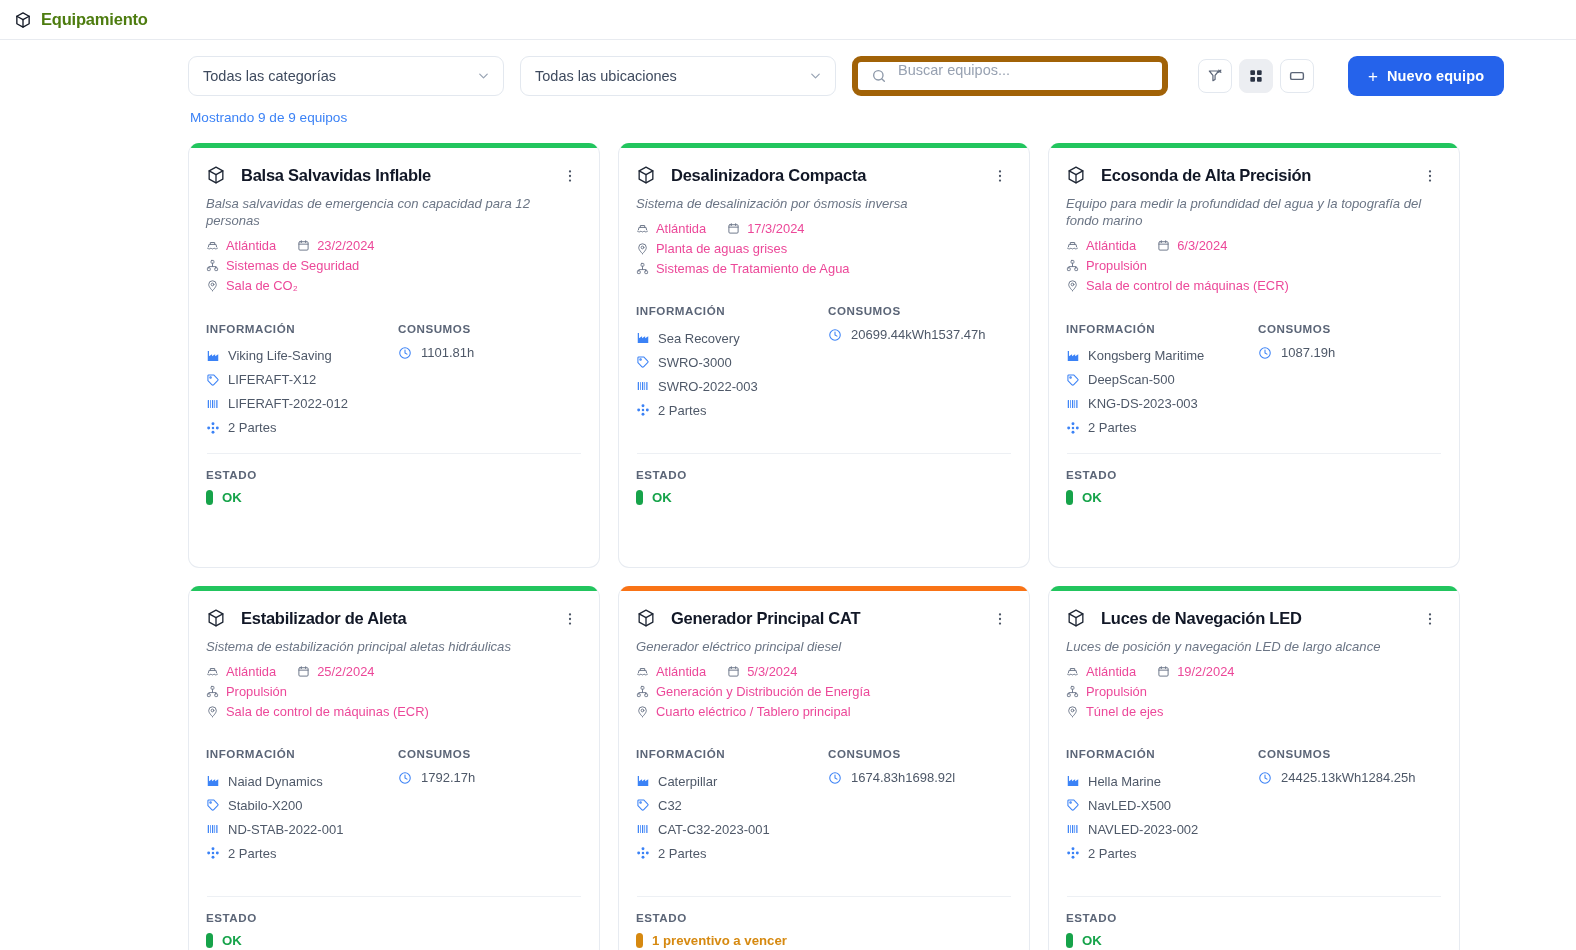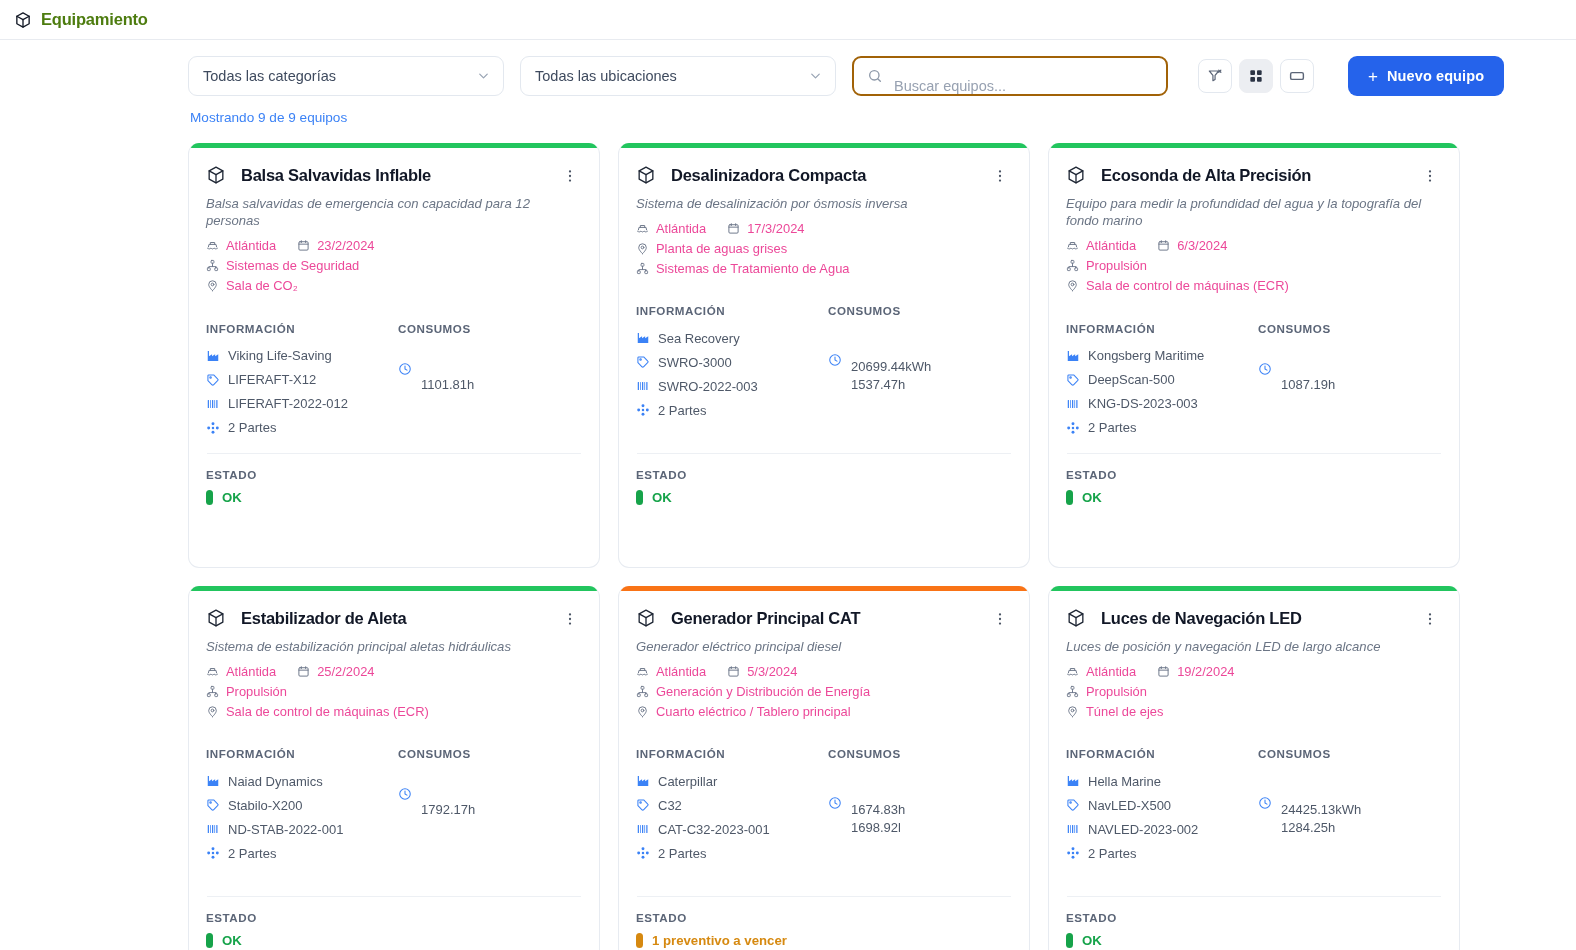--- a/index.html
+++ b/index.html
@@ -56,25 +56,25 @@
     right: 12px;
     top: 50%;
     transform: translateY(-50%);
     color: #9aa5b5;
     display: flex;
   }
   .search-box {
     position: relative;
     width: 316px;
     height: 40px;
-    border: 2px solid #a16207;
+    border: 6px solid #a16207;
     border-radius: 9px;
     background: #fff;
     display: flex;
-    align-items: flex-end;
+    align-items: flex-start;
     padding: 0 12px 0 40px;
   }
   .search-box .srch-icon {
     position: absolute;
     left: 13px;
     top: 50%;
     transform: translateY(-50%);
     color: #8d98a8;
     display: flex;
   }
@@ -213,21 +213,21 @@
     color: #4e5868;
   }
   .info-ico { color: #3b82f6; display: flex; align-items: center; flex: none; }
   .cons-row {
     display: flex;
     align-items: center;
     gap: 9px;
     font-size: 13px;
     color: #4e5868;
   }
-  .cons-vals { display: flex; flex-direction: column; line-height: 1.38; margin-top: 32px; }
+  .cons-vals { display: flex; flex-direction: row; line-height: 1.38; }
 
   .divider {
     margin: 0 1px;
     border-top: 1px solid #edf0f4;
     margin-top: auto;
   }
   .status-wrap { padding: 14px 0 0 0; }
   .status-head {
     font-size: 11.6px;
     font-weight: 700;

